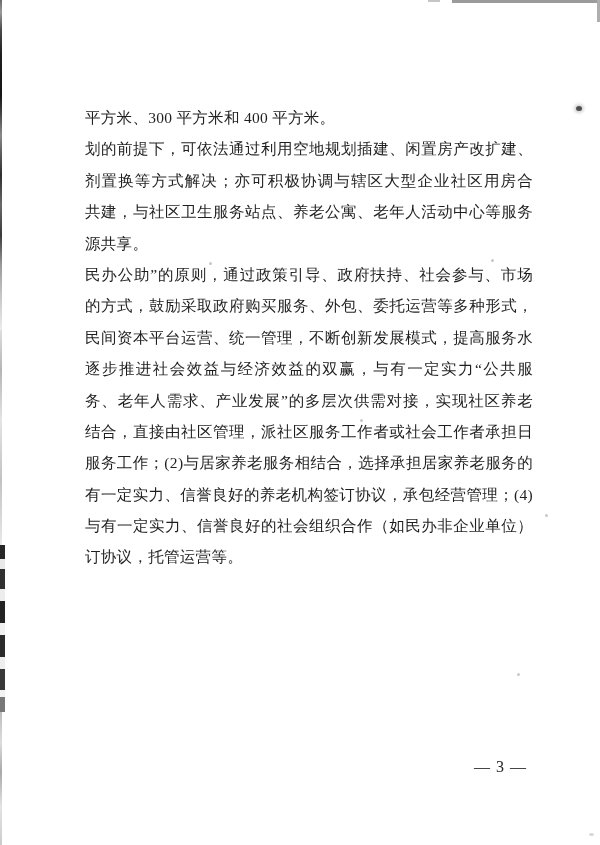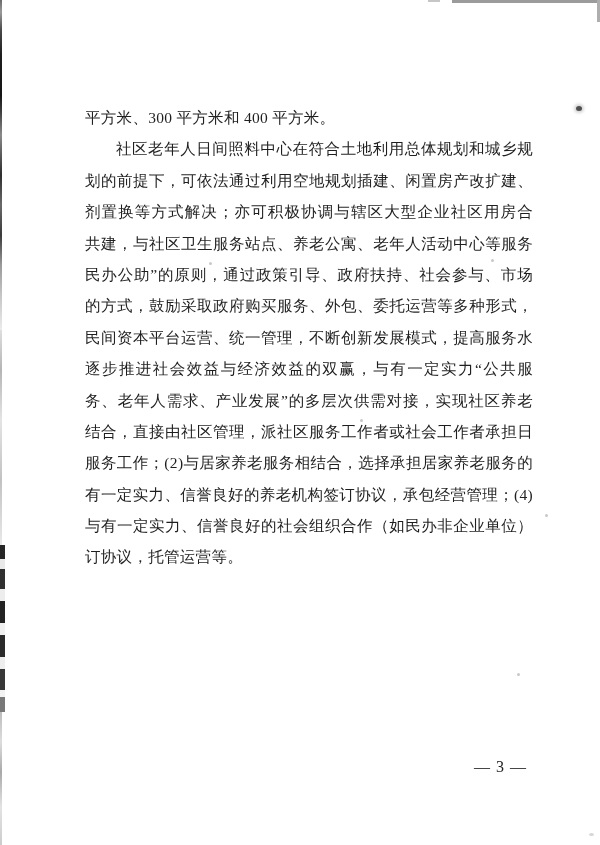--- a/index.html
+++ b/index.html
@@ -101,24 +101,24 @@
   <div class="artifact speck" id="speck-1"></div>
   <div class="artifact speck" id="speck-2"></div>
   <div class="artifact speck" id="speck-3"></div>
   <div class="artifact speck" id="speck-4"></div>
   <div class="artifact speck" id="speck-5"></div>
   <div class="artifact speck" id="speck-6"></div>
   <div class="artifact speck" id="speck-7"></div>
 
   <div id="text-block">
       <div class="line"><span class="seg-song">平方米、300 平方米和 400 平方米。</span></div>
-      <div class="line indent justify"><span class="seg-song">社区老年人日间照料中心在符合土地利用总体规划和城乡规</span></div>
       <div class="line justify"><span class="seg-song">划的前提下，可依法通过利用空地规划插建、闲置房产改扩建、调</span></div>
       <div class="line justify"><span class="seg-song">剂置换等方式解决；亦可积极协调与辖区大型企业社区用房合建、</span></div>
       <div class="line justify"><span class="seg-song">共建，与社区卫生服务站点、养老公寓、老年人活动中心等服务资</span></div>
+      <div class="line"><span class="seg-song">源共享。</span></div>
       <div class="line justify"><span class="seg-song">民办公助”的原则，通过政策引导、政府扶持、社会参与、市场推动</span></div>
       <div class="line justify"><span class="seg-song">的方式，鼓励采取政府购买服务、外包、委托运营等多种形式，引导</span></div>
       <div class="line justify"><span class="seg-song">民间资本平台运营、统一管理，不断创新发展模式，提高服务水平，</span></div>
       <div class="line justify"><span class="seg-song">逐步推进社会效益与经济效益的双赢，与有一定实力“公共服</span></div>
       <div class="line justify"><span class="seg-song">务、老年人需求、产业发展”的多层次供需对接，实现社区养老服</span></div>
       <div class="line justify"><span class="seg-song">结合，直接由社区管理，派社区服务工作者或社会工作者承担日常</span></div>
       <div class="line justify"><span class="seg-song">服务工作；(2)与居家养老服务相结合，选择承担居家养老服务的</span></div>
       <div class="line justify"><span class="seg-song">有一定实力、信誉良好的养老机构签订协议，承包经营管理；(4)</span></div>
       <div class="line justify"><span class="seg-song">与有一定实力、信誉良好的社会组织合作（如民办非企业单位）签</span></div>
       <div class="line"><span class="seg-song">订协议，托管运营等。</span></div>

